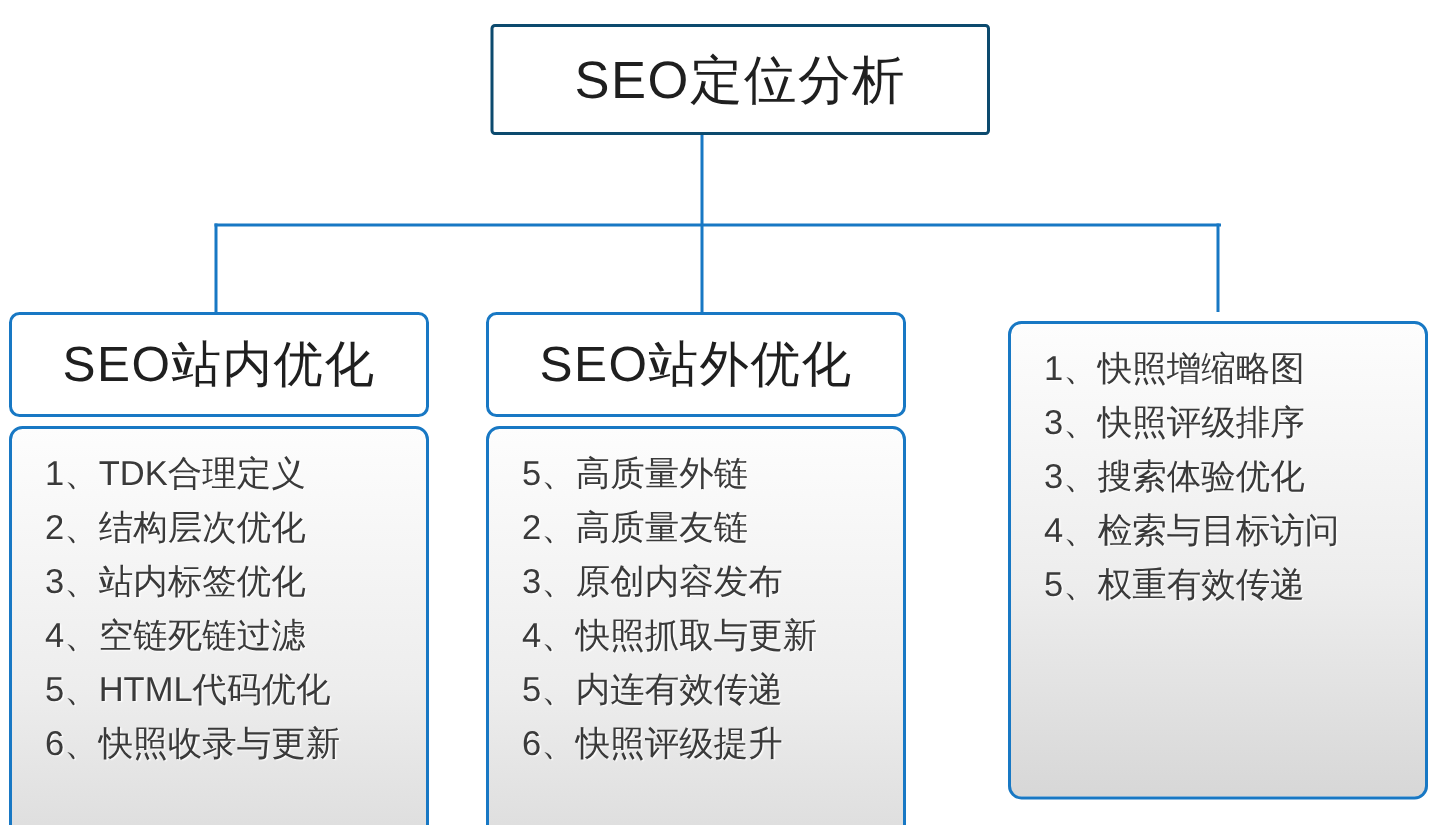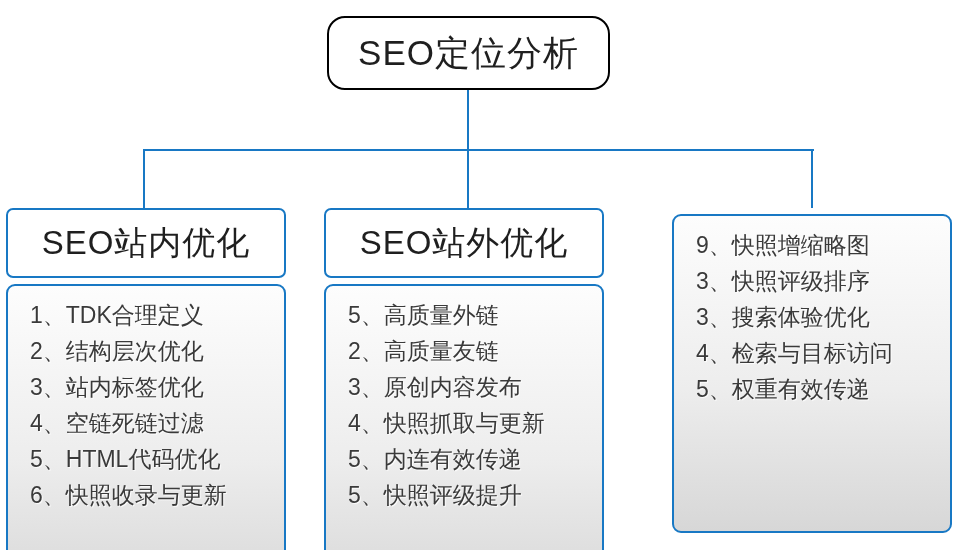--- a/index.html
+++ b/index.html
@@ -6,22 +6,22 @@
   .stage{
     position:relative;width:960px;height:550px;background:#ffffff;overflow:hidden;
     font-family:"Liberation Sans",sans-serif;
   }
   
   .line{position:absolute;background:#1878c4;}
   .vline{width:2px;}
   .hline{height:2px;}
   
   .root-box{
-    position:absolute;left:327px;top:16px;width:283px;height:74px;
-    background:#ffffff;border:2px solid #000000;border-radius:18px;
+    position:absolute;left:327px;top:16px;width:333px;height:74px;
+    background:#ffffff;border:2px solid #0c4a6e;border-radius:3px;
     display:flex;align-items:center;justify-content:center;box-sizing:border-box;
   }
   .root-box .title{
     font-size:35px;color:#1f1f1f;letter-spacing:1px;white-space:nowrap;
   }
   
   .column{position:absolute;top:208px;width:280px;}
   .col-1{left:6px;}
   .col-2{left:324px;}
   .col-3{left:672px;}
@@ -76,29 +76,29 @@
     <div class="col-header">
       <span class="title">SEO站外优化</span>
     </div>
     <div class="col-list">
       <ul>
           <li>5、高质量外链</li>
           <li>2、高质量友链</li>
           <li>3、原创内容发布</li>
           <li>4、快照抓取与更新</li>
           <li>5、内连有效传递</li>
-          <li>5、快照评级提升</li>
+          <li>6、快照评级提升</li>
         </ul>
     </div>
   </div>
 
   <div class="column col-3">
     <div class="col-list">
       <ul>
-          <li>9、快照增缩略图</li>
+          <li>1、快照增缩略图</li>
           <li>3、快照评级排序</li>
           <li>3、搜索体验优化</li>
           <li>4、检索与目标访问</li>
           <li>5、权重有效传递</li>
         </ul>
     </div>
   </div>
 
 </div>
 

